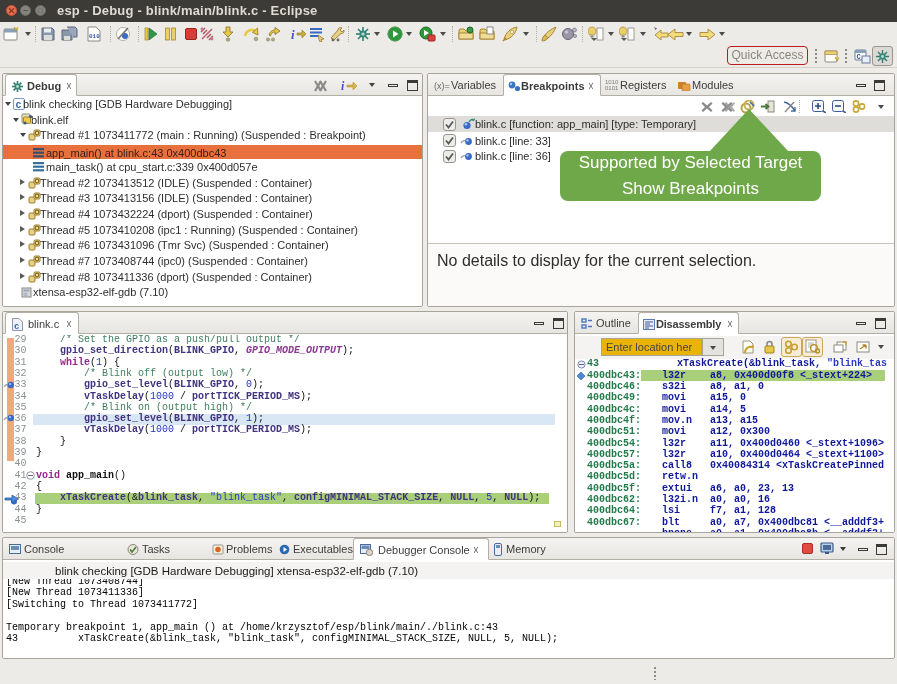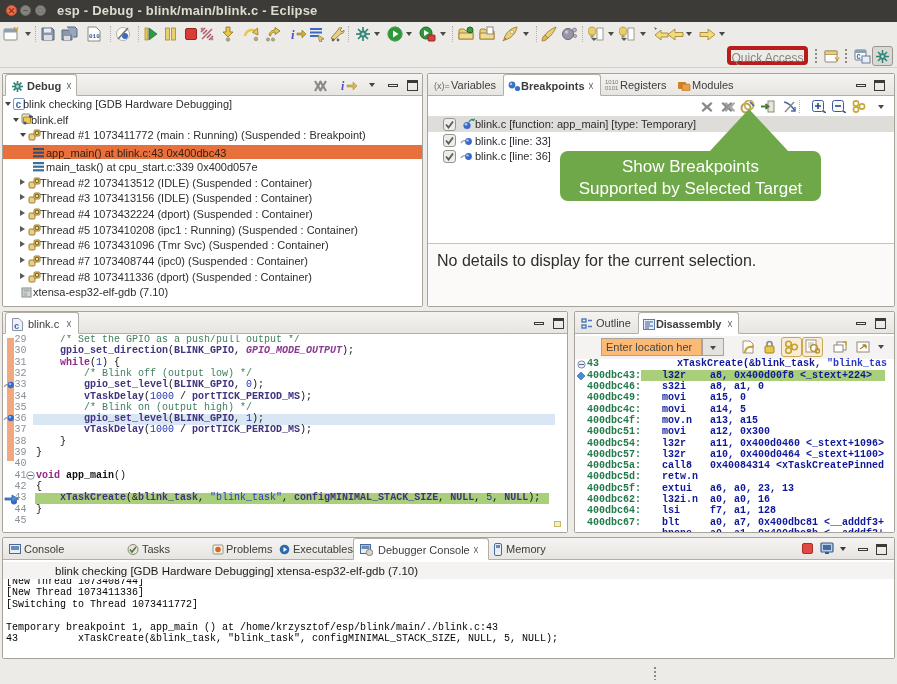--- a/index.html
+++ b/index.html
@@ -7,21 +7,21 @@
 body { position:relative; font-family:"Liberation Sans",sans-serif; background:#eeece8; }
 .abs { position:absolute; }
 
 #titlebar { position:absolute; left:0; top:0; width:897px; height:22px; background:#3c3b37; }
 #titlebar .btn { position:absolute; top:4px; width:14px; height:14px; border-radius:50%; }
 #title-text { position:absolute; left:57px; top:3px; font-size:13px; font-weight:bold; color:#dfdbd3; letter-spacing:0.2px; }
 
 #toolbar { position:absolute; left:0; top:22px; width:897px; height:46px; background:#edebe7; border-bottom:1px solid #d5d2cc; }
 .tsep { position:absolute; top:4px; width:1px; height:16px; border-left:1px dotted #b4b0a8; }
 .darr { position:absolute; top:10px; width:0; height:0; border-left:3.5px solid transparent; border-right:3.5px solid transparent; border-top:4px solid #4a4a46; }
-#qa { position:absolute; left:727px; top:46px; width:81px; height:19px; border:4px solid #b91c1c; border-radius:4px; color:#8a867e; font-size:12px; text-align:center; line-height:17px; }
+#qa { position:absolute; left:727px; top:46px; width:81px; height:19px; border:1px solid #b91c1c; border-radius:4px; color:#8a867e; font-size:12px; text-align:center; line-height:17px; }
 
 .panel { position:absolute; background:#fff; border:1px solid #a8a49c; border-radius:2px; }
 .tabbar { position:absolute; left:0; top:0; right:0; height:22px; background:linear-gradient(#f5f4f2,#e7e5e1); border-bottom:1px solid #b3afa7; }
 .tab { position:absolute; top:0; height:22px; font-size:11px; color:#3c3c3c; white-space:nowrap; }
 .tab.active { background:#fff; border:1px solid #b3afa7; border-bottom:1px solid #fff; border-radius:3px 3px 0 0; }
 .tab .lbl { position:absolute; top:5px; }
 
 .trow { position:absolute; left:0; right:0; height:15.7px; font-size:11px; color:#2e2e2e; white-space:nowrap; }
 .trow span { position:absolute; top:2px; }
 .arrow-e { position:absolute; width:0; height:0; border-top:3.5px solid transparent; border-bottom:3.5px solid transparent; border-left:5px solid #5a5a56; }
@@ -503,22 +503,22 @@
     </div>
 
     <div style="position:absolute; left:0; top:145px; right:0; height:1px; background:#c8c4bc;"></div>
     <div style="position:absolute; left:0; top:146px; right:0; bottom:0; background:#fbfaf8;">
       <span style="position:absolute; left:9px; top:8px; font-size:16px; color:#2e2e2e;">No details to display for the current selection.</span>
     </div>
 
     <div style="position:absolute; left:132px; top:53px; width:261px; height:50px; background:#6fa848; border-radius:8px;"></div>
     <div style="position:absolute; left:281px; top:11px; width:0; height:0; border-left:40px solid transparent; border-right:40px solid transparent; border-bottom:43px solid #6fa848;"></div>
     <div style="position:absolute; left:132px; top:53px; width:261px; text-align:center; color:#fff; font-size:17px;">
+      <div style="margin-top:2px;">Supported by Selected Target</div>
       <div style="margin-top:6px;">Show Breakpoints</div>
-      <div style="margin-top:2px;">Supported by Selected Target</div>
     </div>
   </div>
 </div>
 
 <div class="panel" id="ed-panel" style="left:2px; top:311px; width:566px; height:222px;">
   <div class="tabbar" style="height:22px;">
     <div class="tab active" style="left:2px; width:74px;">
       <svg class="abs" style="left:6px;top:5px;" width="11" height="13" viewBox="0 0 11 13">
           <path d="M0.5 0.5 H7 L10.5 4 V12.5 H0.5 Z" fill="#eef2f8" stroke="#8a96a8"></path>
           <text x="2" y="10.5" font-size="9" font-weight="bold" fill="#3a6aad" font-family="Liberation Mono">c</text>
@@ -601,21 +601,21 @@
         </svg>
       <span class="lbl" style="left:17px; font-weight:bold; letter-spacing:-0.2px;">Disassembly</span>
       <span class="lbl" style="left:88px; color:#555;">☓</span>
     </div>
     <div class="abs" style="left:281px; top:10px; width:10px; height:3px; border:1px solid #3a3a36;"></div>
     <div class="abs" style="left:300px; top:6px; width:11px; height:11px; border:1px solid #3a3a36; border-top-width:3px;"></div>
   </div>
   <div id="dis-body" style="position:absolute; left:0; top:24px; right:0; bottom:0; overflow:hidden; background:#fff;">
 
     <div style="position:absolute; left:0; top:0; right:0; height:23px; background:#f4f3f1;">
-      <div class="abs" style="left:26px; top:2px; width:101px; height:18px; background:#fdba74; border:1px solid #a8a49c; font-size:11px; color:#444; line-height:16px; padding-left:4px; white-space:nowrap; overflow:hidden;">Enter location her</div>
+      <div class="abs" style="left:26px; top:2px; width:101px; height:18px; background:#eab308; border:1px solid #a8a49c; font-size:11px; color:#444; line-height:16px; padding-left:4px; white-space:nowrap; overflow:hidden;">Enter location her</div>
       <div class="abs" style="left:127px; top:2px; width:22px; height:18px; background:#e4e2de; border:1px solid #a8a49c;">
           <div class="darr" style="left:7px; top:7px;"></div>
         </div>
       <svg class="abs" style="left:166px;top:4px;" width="14" height="14" viewBox="0 0 14 14">
           <path d="M2 1 H9 L12 4 V13 H2 Z" fill="#fffef4" stroke="#9a9686"></path>
           <path d="M4 13 C4 8 8 6 12 7" stroke="#c8a030" stroke-width="2" fill="none"></path>
           <path d="M12 4.5 L13 8 L9.5 7.5" fill="#c8a030"></path>
         </svg>
       <svg class="abs" style="left:188px;top:4px;" width="13" height="14" viewBox="0 0 13 14">
           <rect x="2" y="6" width="9" height="7" rx="1" fill="#e8c84a" stroke="#a08020"></rect>

